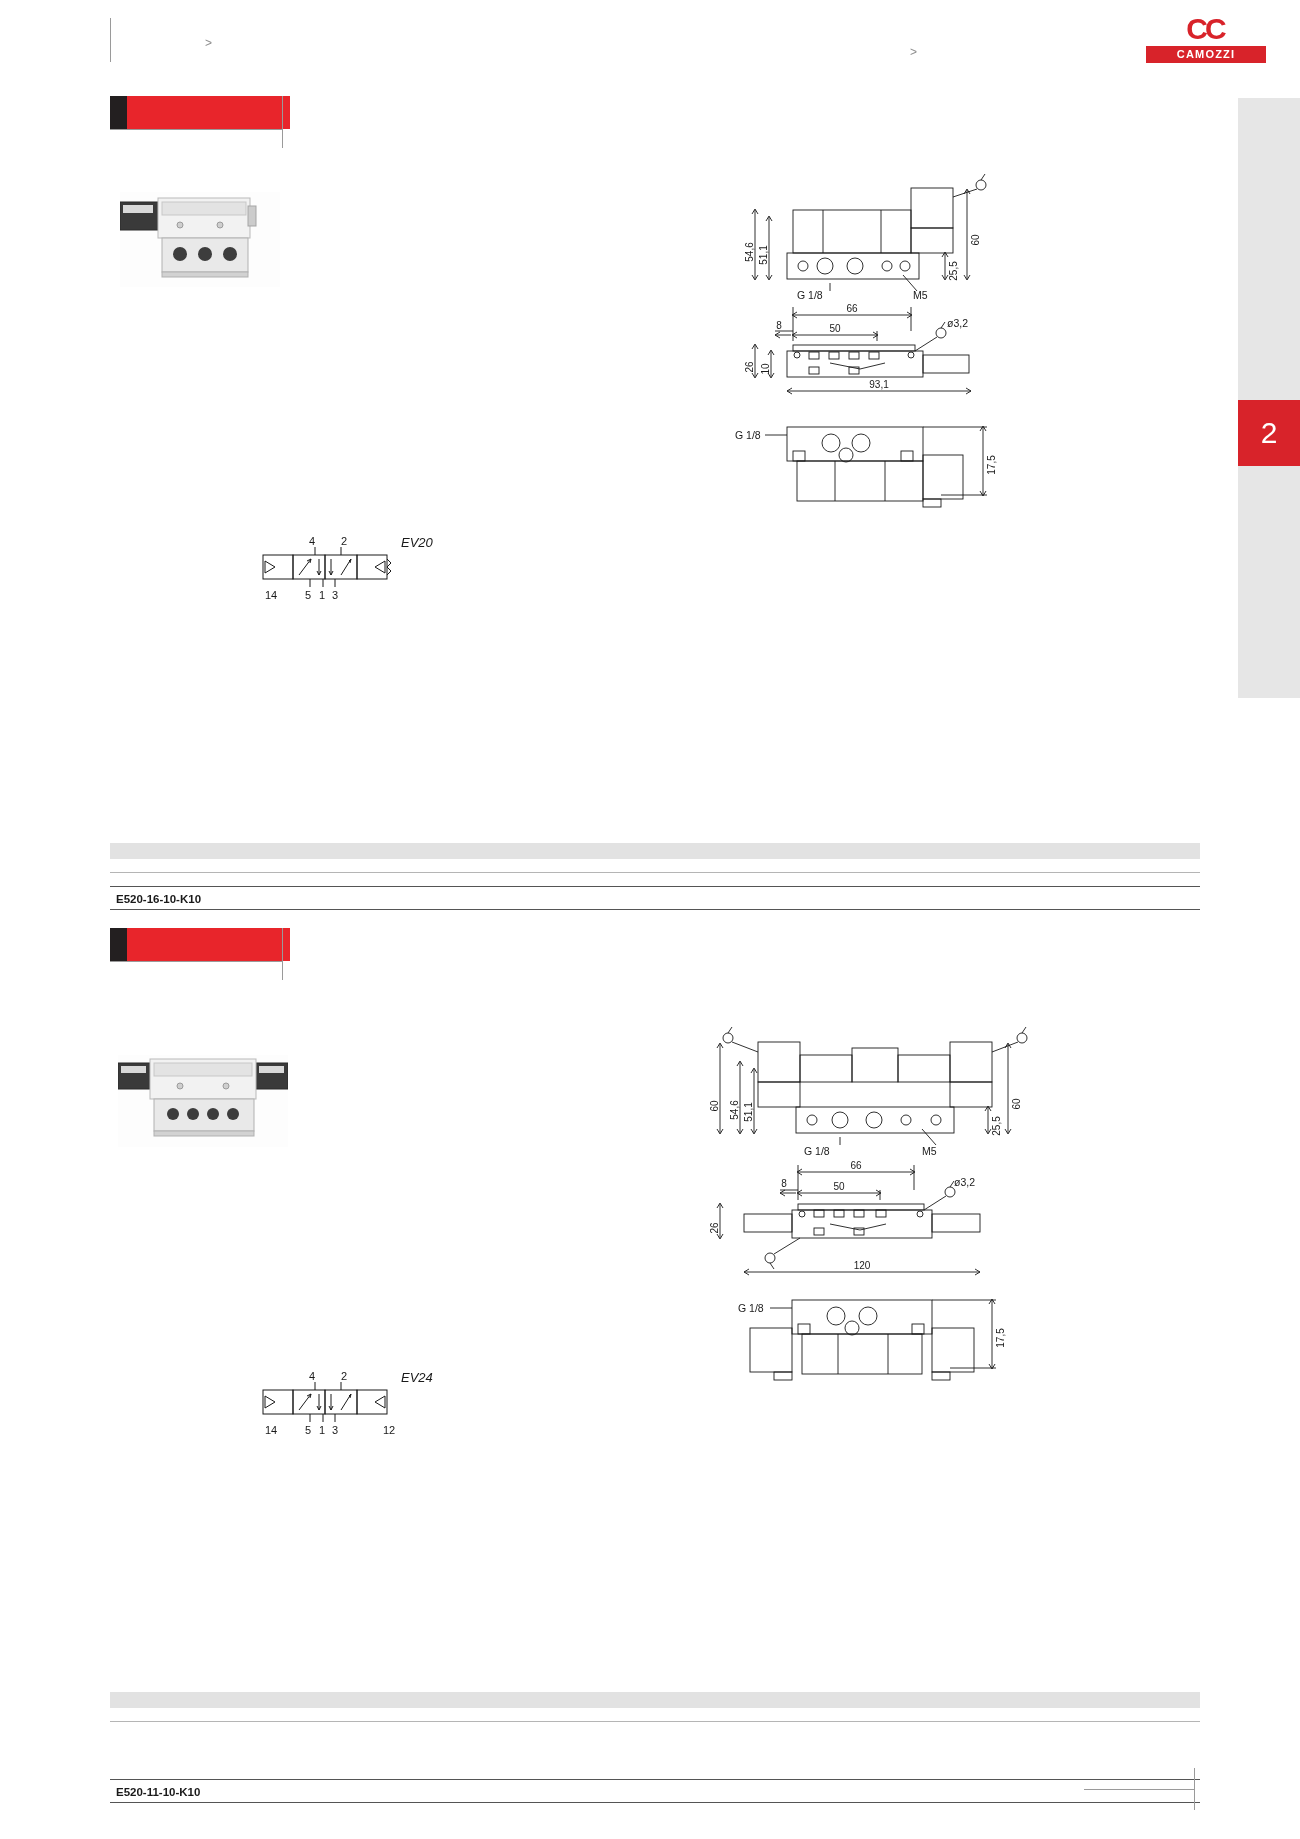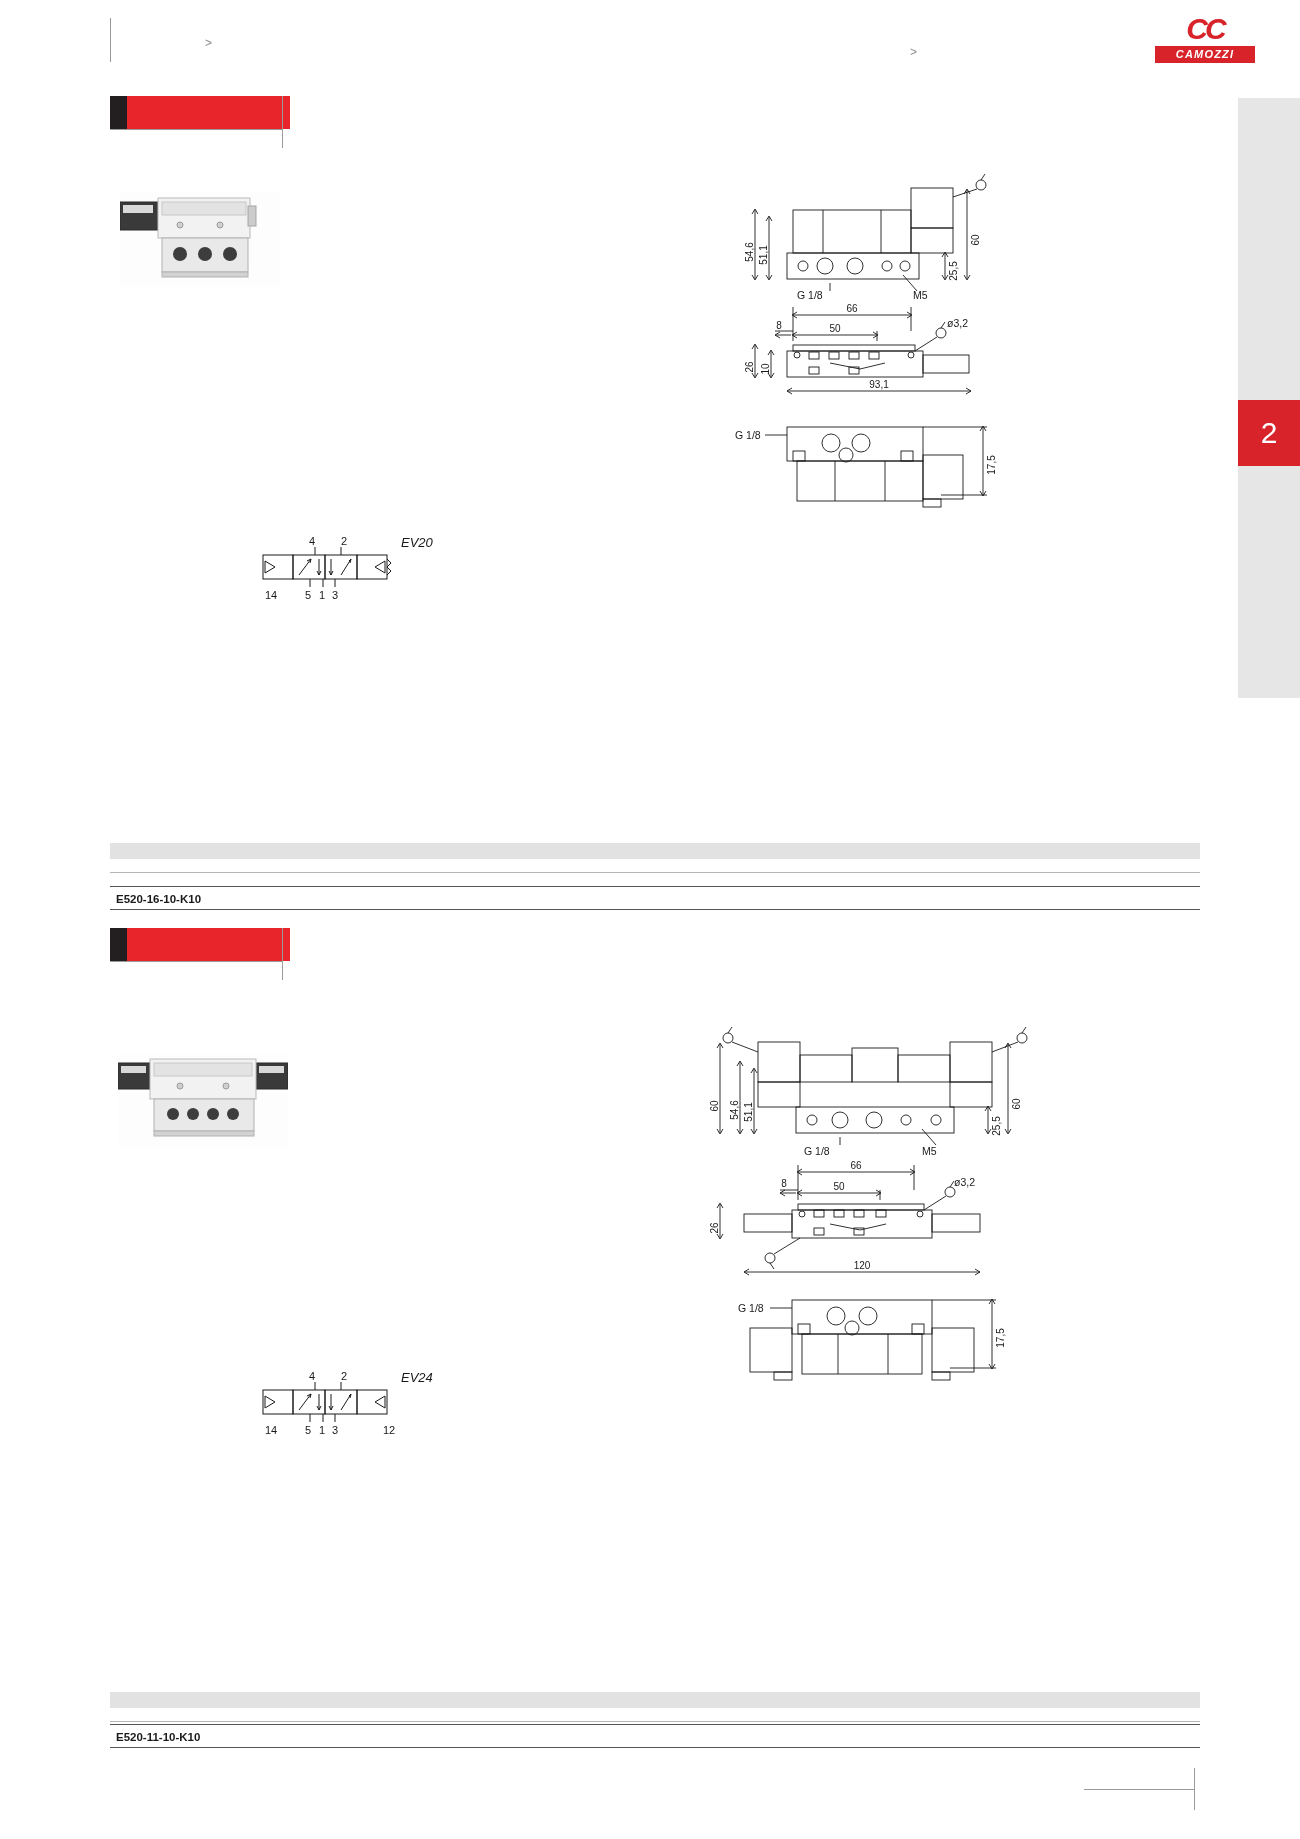--- a/index.html
+++ b/index.html
@@ -27,33 +27,31 @@
     width: 118px;
     height: 56px;
     text-align: center;
   }
   .logo-mark {
     font-size: 30px;
     font-weight: bold;
     color: #d8232a;
     letter-spacing: -3px;
     line-height: 30px;
-    font-style: italic;
   }
   .logo-bar {
     margin: 2px auto 0 auto;
-    width: 100px;
+    width: 120px;
     height: 17px;
     background: #d8232a;
     color: #ffffff;
     font-size: 11px;
     font-weight: bold;
     letter-spacing: 1.2px;
     line-height: 17px;
-    font-style: italic;
   }
 
   
   .side-tab {
     position: absolute;
     right: 0;
     top: 98px;
     width: 62px;
     height: 600px;
     background: #e6e6e6;
@@ -575,18 +573,18 @@
       <text x="254" y="186" font-size="10.5" fill="#1a1a1a">ø3,2</text>
       <text x="18" y="228" font-size="10" fill="#1a1a1a" transform="rotate(-90 18 228)" text-anchor="middle">26</text>
       <text x="162" y="269" font-size="10" fill="#1a1a1a" text-anchor="middle">120</text>
       <text x="38" y="312" font-size="10.5" fill="#1a1a1a">G 1/8</text>
       <text x="304" y="338" font-size="10" fill="#1a1a1a" transform="rotate(-90 304 338)" text-anchor="middle">17,5</text>
     </svg>
   </div>
 
   <div class="strip-grey" style="left:110px; top:1692px;"></div>
   <div class="strip-line" style="left:110px; top:1721px;"></div>
-  <div class="code-cell" style="left:110px; top:1724px;">E520-11-10-K10</div>
+  <div class="code-cell" style="left:110px; top:1779px;">E520-11-10-K10</div>
 
   <div class="footer-rule"></div>
   <div class="footer-vrule"></div>
 
 </div>
 
 </body></html>

